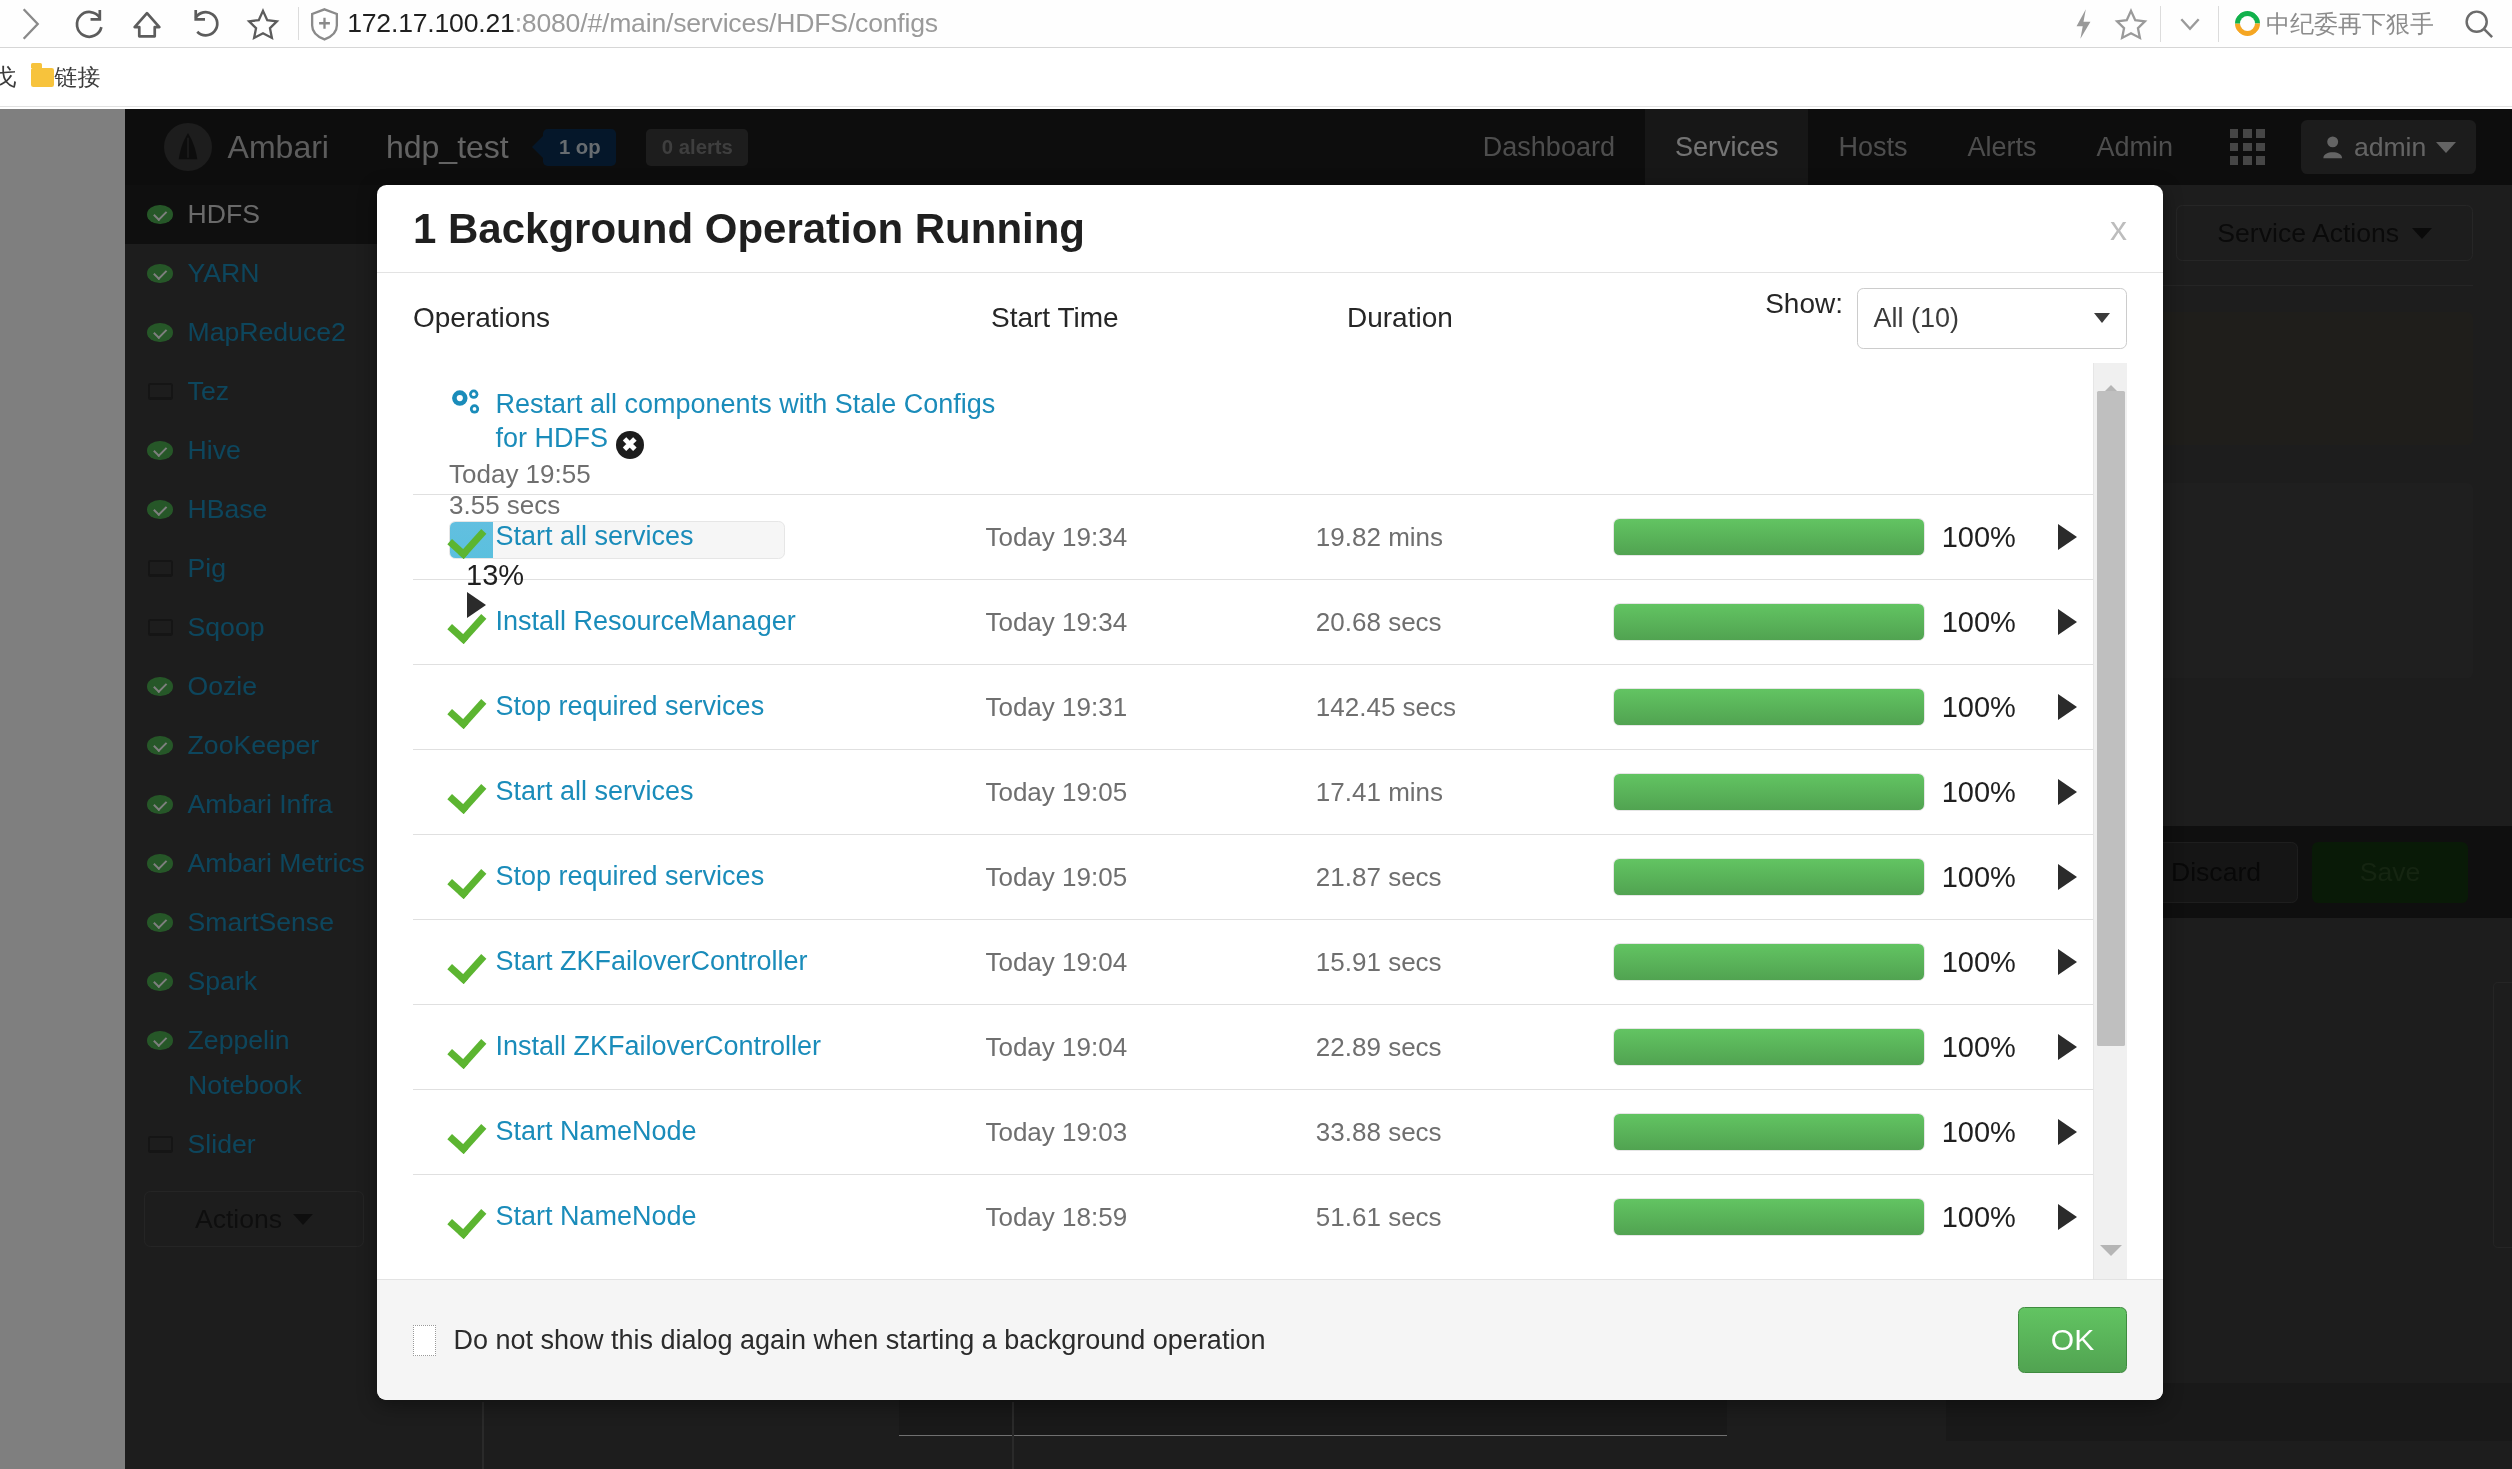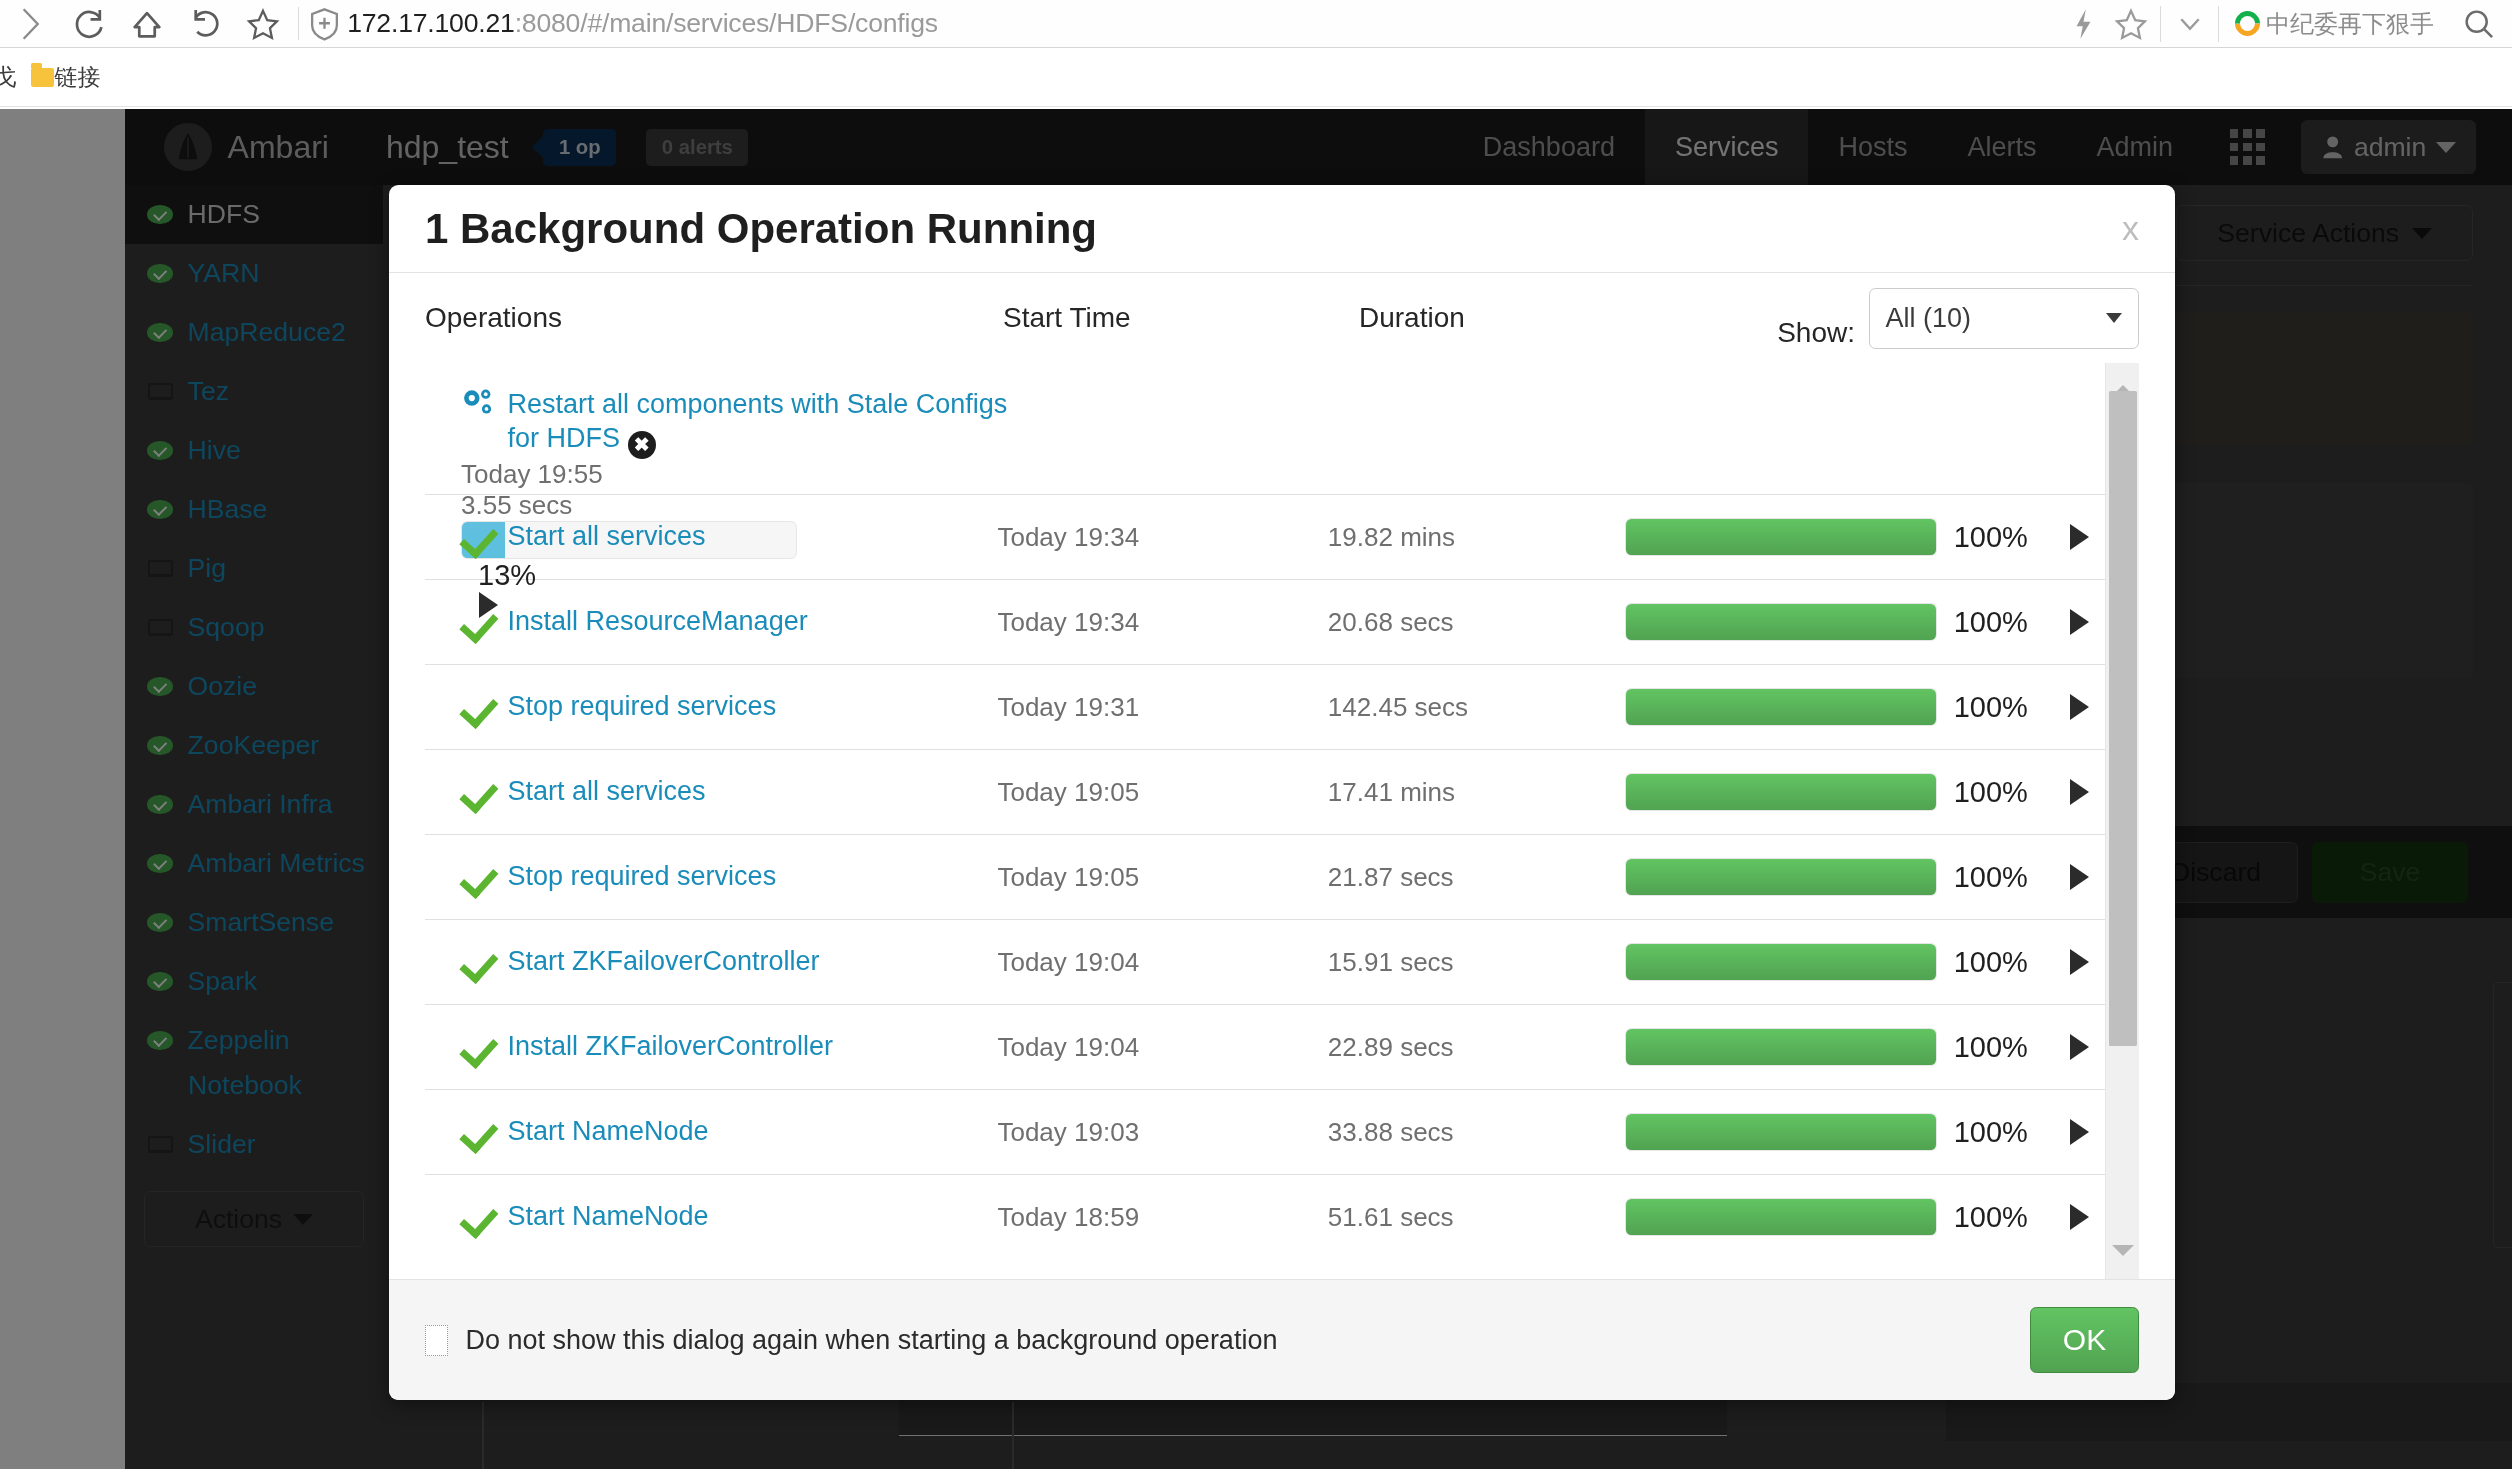--- a/index.html
+++ b/index.html
@@ -167,37 +167,37 @@
   .overlay {
     position: absolute; top: 109px; left: 0; width: 2512px; height: 1360px;
     background: rgba(0,0,0,0.5); z-index: 50;
   }
 
   
   .modal {
     position: absolute; top: 185px; left: 377px; width: 1786px; height: 1215px;
     background: #fff; border-radius: 9.4px; z-index: 60;
     box-shadow: 0 4.7px 19px rgba(0,0,0,0.4);
-    display: flex; flex-direction: column; margin-left: 12px;
+    display: flex; flex-direction: column;
   }
   .modal-head {
     height: 88px; border-bottom: 0.8px solid #e3e3e3;
     display: flex; align-items: center; padding: 0 36px;
   }
   .modal-title { font-size: 42px; font-weight: bold; color: #1f1f1f; }
   .modal-x { margin-left: auto; font-size: 34px; color: #bdbdbd; }
   .modal-body { flex: 1; display: flex; flex-direction: column; min-height: 0; }
   .tbl-head {
     display: flex; align-items: center; height: 90px; padding: 0 36px; flex: 0 0 auto;
   }
   .th { font-size: 28px; color: #262626; }
   .th-ops { width: 578px; }
   .th-start { width: 356px; }
   .th-dur { width: 320px; }
-  .show-wrap { margin-left: auto; display:flex; align-items:flex-end; gap: 14px; }
+  .show-wrap { margin-left: auto; display:flex; align-items:flex-start; gap: 14px; }
   .show-lbl { font-size: 28px; color: #262626; }
   .show-sel {
     width: 270px; height: 61px; border: 1.6px solid #cccccc; border-radius: 6.3px;
     display: flex; align-items: center; padding: 0 15.6px; font-size: 27px; color: #3b3b3b;
   }
   .show-sel .cd { margin-left: auto; width:0;height:0;border-left:8.6px solid transparent;border-right:8.6px solid transparent;border-top:10.2px solid #3b3b3b;}
 
   .rows-area { flex: 1; display: flex; min-height: 0; padding: 0 36px 0 36px; }
   .rows { flex: 1; min-width: 0; }
   .row {

